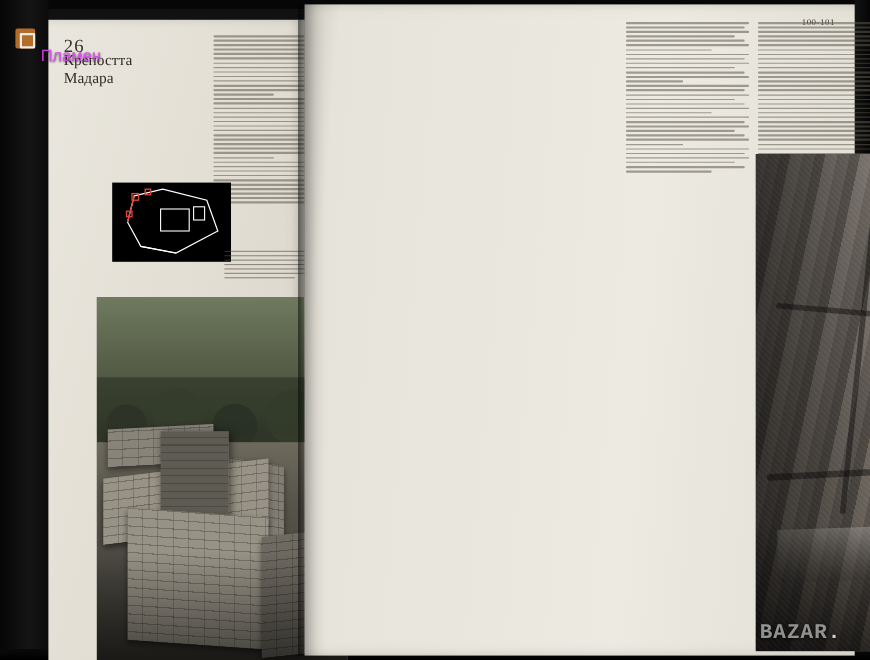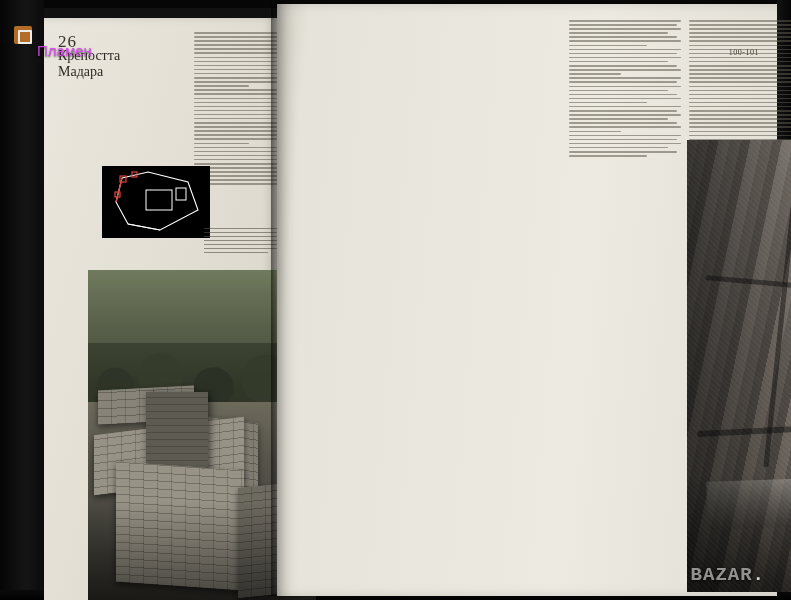--- a/index.html
+++ b/index.html
@@ -171,21 +171,21 @@
     position:absolute; left:0; bottom:0; width:100%; height:30%;
     background: linear-gradient(180deg, rgba(0,0,0,0), rgba(0,0,0,.55));
   }
   .photo-left-bottom-dark {
     position:absolute; left:44px; top:582px; width:228px; height:14px; background:#0a0a0a;
   }
 
   
   .folio {
     position: absolute; right: 18px; top: 12px;
-    font-size: 8px; color: #3a3730; letter-spacing: .5px; margin-top: 32px;
+    font-size: 8px; color: #3a3730; letter-spacing: .5px;
   }
   .right-text {
     position: absolute; left: 292px; top: 16px; width: 112px;
   }
   .right-text2 {
     position: absolute; left: 412px; top: 16px; width: 355px;
   }
 
   
   .photo-right {

